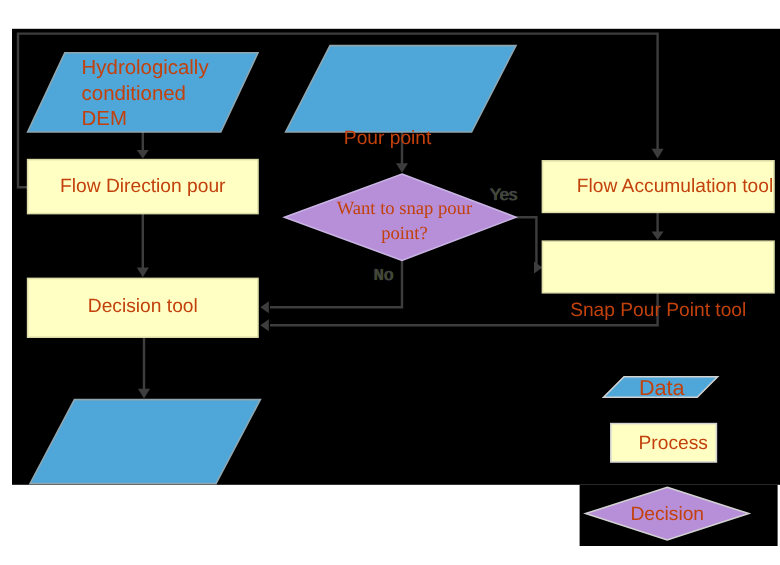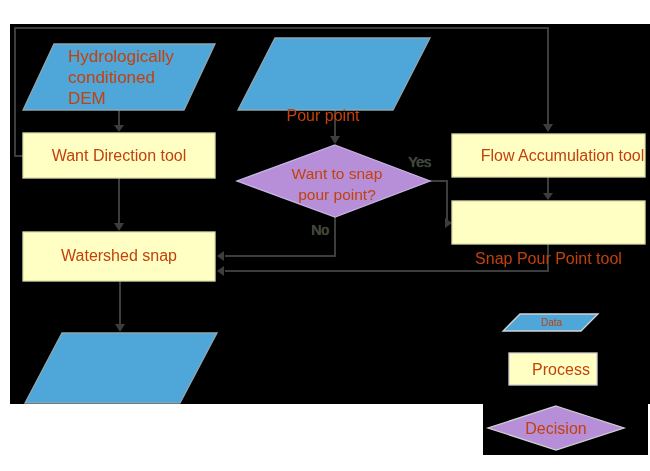--- a/index.html
+++ b/index.html
@@ -13,26 +13,26 @@
   .s-process{stroke:#dedea9;stroke-width:1.3px;}
   .s-decision{stroke:#c9b4e4;stroke-width:1.3px;}
   .legend-shape{stroke:#d2d2d2;stroke-width:1.3px;}
   .lbl{
     position:absolute;color:#c2410c;font-size:16px;line-height:18px;
     text-align:center;white-space:pre-line;
   }
   .lbl-left{text-align:left;}
   .dem{font-size:17px;line-height:21px;}
   .big{font-size:17px;line-height:19px;}
-  .diamond-lbl{font-size:15.5px;line-height:21px;}
+  .diamond-lbl{font-size:15.5px;line-height:21px;font-family:Liberation Serif, serif;}
   .edge-lbl{
     position:absolute;font-size:14px;line-height:12px;color:#45453a;
     text-shadow:0 0 1px rgba(60,110,220,0.55),1px 0 0 rgba(190,190,40,0.35);
   }
-  .legend-data-lbl{font-size:10px;line-height:16px;}
+  .legend-data-lbl{font-size:18px;line-height:16px;}
   .legend-lbl{font-size:16px;line-height:18px;}
 </style>
 </head>
 <body>
 
 <div class="page">
 
   <svg width="650" height="471" viewBox="0 0 650 471">
 
     <rect x="10" y="24" width="640" height="380" fill="#000000"></rect>
@@ -76,26 +76,26 @@
     <polygon class="s-decision" points="335,145 430,181 335,217 237,181" fill="#b78fd9"></polygon>
     <polygon class="s-data" points="62,333 217,333 180,403 25,403" fill="#4fa6d8"></polygon>
 
     <polygon class="legend-shape" points="520,314 598,314 581,331 503,331" fill="#4fa6d8"></polygon>
     <rect class="legend-shape" x="509" y="353" width="88" height="32" fill="#ffffc3"></rect>
     <polygon class="legend-shape" points="556,406 624,428 556,450 488,428" fill="#b78fd9"></polygon>
   </svg>
 
   <div class="lbl lbl-left dem" style="left:68px;top:46px;width:122px;">Hydrologically conditioned DEM</div>
   <div class="lbl" style="left:264px;top:65px;width:118px;margin-top:42px;">Pour point</div>
-  <div class="lbl" style="left:23px;top:147px;width:192px;">Want Direction tool</div>
+  <div class="lbl" style="left:23px;top:147px;width:192px;">Flow Direction pour</div>
   <div class="lbl" style="left:452px;top:147px;width:221px;">Flow Accumulation tool</div>
   <div class="lbl" style="left:452px;top:214px;width:193px;margin-top:36px;">Snap Pour Point tool</div>
-  <div class="lbl" style="left:23px;top:247px;width:192px;">Watershed snap</div>
+  <div class="lbl" style="left:23px;top:247px;width:192px;">Decision tool</div>
   <div class="lbl diamond-lbl" style="left:275px;top:163px;width:124px;">Want to snap pour point?</div>
 
   <div class="edge-lbl" style="left:408px;top:156px;">Yes</div>
-  <div class="edge-lbl" style="left:311px;top:224px;">No</div>
+  <div class="edge-lbl" style="left:311px;top:224px;font-family:Liberation Mono, monospace;">No</div>
 
   <div class="lbl legend-data-lbl" style="left:503px;top:315px;width:97px;">Data</div>
   <div class="lbl legend-lbl" style="left:509px;top:361px;width:104px;">Process</div>
   <div class="lbl legend-lbl" style="left:488px;top:420px;width:136px;">Decision</div>
 
 </div>
 
 </body></html>

